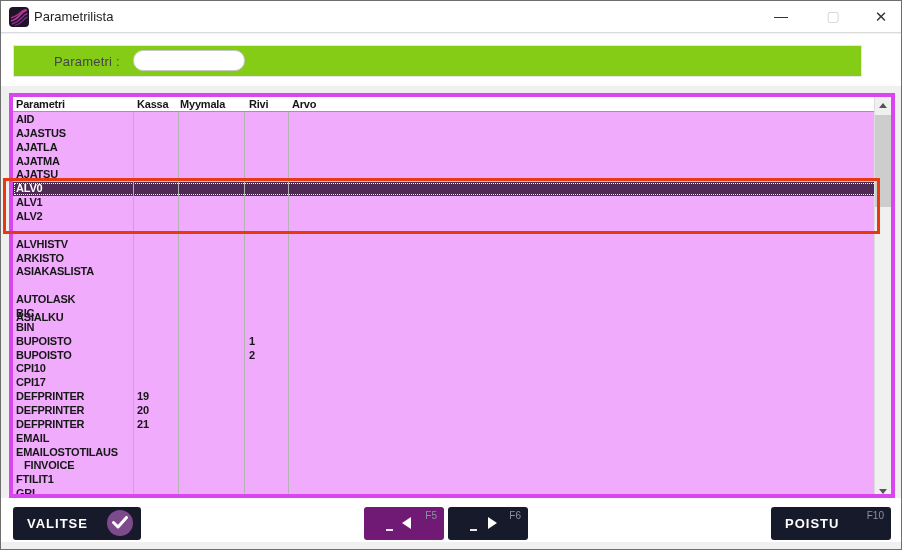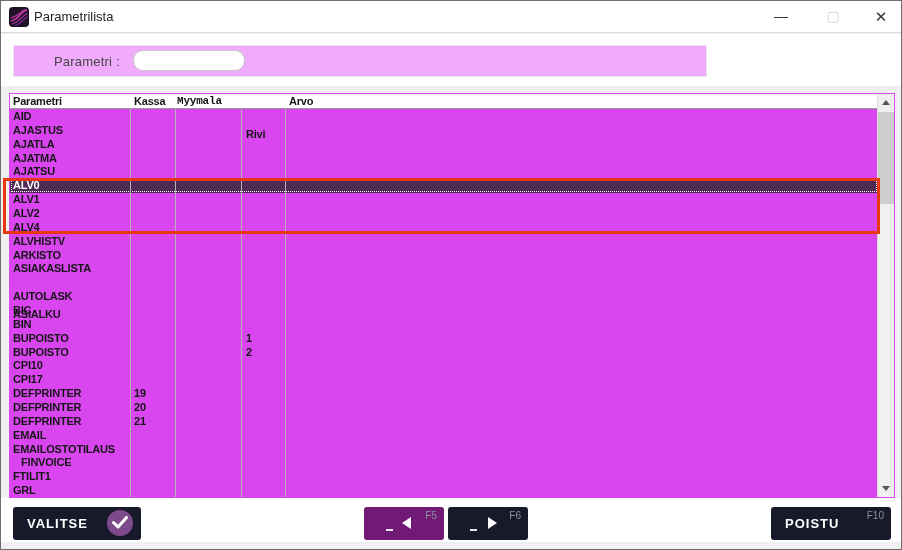--- a/index.html
+++ b/index.html
@@ -11,25 +11,25 @@
   
   #titlebar { position:absolute; left:0; top:0; width:100%; height:32px; background:#ffffff; border-bottom:1px solid #dcdcdc; }
   #app-icon { position:absolute; left:8px; top:6px; width:20px; height:20px; }
   #title { position:absolute; left:33px; top:8px; font-size:13px; color:#1f1f1f; }
   .winbtn { position:absolute; top:0; width:40px; height:31px; text-align:center; line-height:31px; font-size:14px; color:#333; }
   #btn-min { left:760px; }
   #btn-max { left:812px; color:#cfcfcf; }
   #btn-close { left:860px; font-size:15px; }
   
   #toolbar { position:absolute; left:0; top:33px; width:100%; height:52px; background:#ffffff; }
-  #search-panel { position:absolute; left:12px; top:11px; width:694px; height:32px; background:#f0abfc; border:1px solid #e6e6e6; }
+  #search-panel { position:absolute; left:12px; top:11px; width:849px; height:32px; background:#84cc16; border:1px solid #e6e6e6; }
   #search-label { position:absolute; left:40px; top:8px; font-size:13px; color:#454545; letter-spacing:.2px; }
   #search-input { position:absolute; left:119px; top:4px; width:112px; height:21px; border:1px solid #c6c6c6; border-radius:10px; font-size:12px; padding:0 8px; outline:none; background:#fff; }
   
-  #grid { position:absolute; left:8px; top:92px; width:886px; height:405px; background:#d946ef; border:1px solid #d946ef; overflow:hidden; }
+  #grid { position:absolute; left:8px; top:92px; width:886px; height:405px; background:#f0abfc; border:4px solid #d946ef; overflow:hidden; }
   .gridtext { font-size:11px; font-weight:700; letter-spacing:-0.2px; color:#161616; white-space:nowrap; }
   #grid-header { position:absolute; left:0; top:0; width:868px; height:15px; border-bottom:1px solid #9a9a9a; background:#fff; z-index:3; }
   #grid-header span { position:absolute; top:1px; }
   .vline { position:absolute; top:0; bottom:0; width:1px; background:#b3b3b3; z-index:2; }
   #rows { position:absolute; left:0; top:16px; width:848px; height:388px; }
   .trow { position:absolute; left:0; width:868px; height:13.86px; line-height:13.8px; }
   .trow .cell { position:absolute; top:0; overflow:hidden; white-space:nowrap; }
   .trow .c-p { left:3px;  width:116px; }
   .trow .c-k { left:124px; width:42px; }
   .trow .c-m { left:167px; width:63px; }
@@ -90,22 +90,22 @@
   </div>
 
   <div id="grid">
     <div class="vline" style="left:120px;"></div>
     <div class="vline" style="left:165px;"></div>
     <div class="vline" style="left:231px;"></div>
     <div class="vline" style="left:275px;"></div>
     <div id="grid-header" class="gridtext">
         <span style="left: 3px;">Parametri</span>
         <span style="left: 124px;">Kassa</span>
-        <span style="left: 167px; font-family: Liberation Mono, monospace;">Myymala</span>
-        <span style="left: 236px; margin-top: 33px;">Rivi</span>
+        <span style="left: 167px;">Myymala</span>
+        <span style="left: 236px;">Rivi</span>
         <span style="left: 279px;">Arvo</span>
       </div>
     <div id="rows">
         <div class="trow gridtext" style="top: 0px;">
           <div class="cell c-p">AID</div>
           <div class="cell c-k"></div>
           <div class="cell c-m"></div>
           <div class="cell c-r"></div>
           <div class="cell c-a"></div>
         </div>
@@ -146,27 +146,20 @@
         </div>
         <div class="trow gridtext" style="top: 83.142px;">
           <div class="cell c-p">ALV1</div>
           <div class="cell c-k"></div>
           <div class="cell c-m"></div>
           <div class="cell c-r"></div>
           <div class="cell c-a"></div>
         </div>
         <div class="trow gridtext" style="top: 96.999px;">
           <div class="cell c-p">ALV2</div>
-          <div class="cell c-k"></div>
-          <div class="cell c-m"></div>
-          <div class="cell c-r"></div>
-          <div class="cell c-a"></div>
-        </div>
-        <div class="trow gridtext" style="top: 110.856px;">
-          <div class="cell c-p">ALV4</div>
           <div class="cell c-k"></div>
           <div class="cell c-m"></div>
           <div class="cell c-r"></div>
           <div class="cell c-a"></div>
         </div>
         <div class="trow gridtext" style="top: 124.713px;">
           <div class="cell c-p">ALVHISTV</div>
           <div class="cell c-k"></div>
           <div class="cell c-m"></div>
           <div class="cell c-r"></div>

